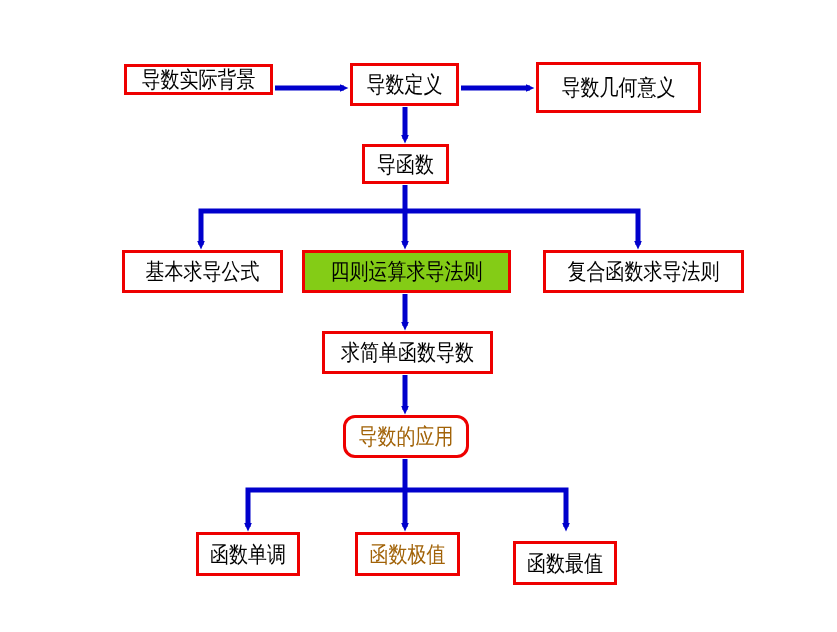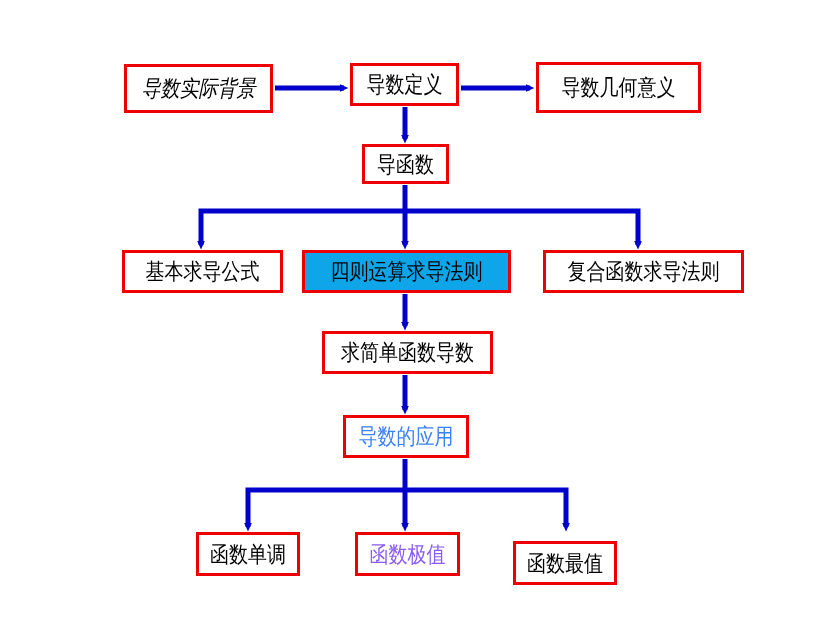--- a/index.html
+++ b/index.html
@@ -73,50 +73,50 @@
 
       <line x1="405" y1="375" x2="405" y2="410" marker-end="url(#ah)"></line>
 
       <line x1="405" y1="459" x2="405" y2="527" marker-end="url(#ah)"></line>
 
       <path d="M405,490 L248,490 L248,527" marker-end="url(#ah)"></path>
       <path d="M405,490 L566,490 L566,527" marker-end="url(#ah)"></path>
     </g>
   </svg>
 
-  <div class="node" style="left: 124px; top: 64px; width: 149px; height: 49px; border-color: rgb(238, 0, 0); background: rgb(255, 255, 255); color: rgb(0, 0, 0); font-style: italic;">
+  <div class="node" style="left: 124px; top: 64px; width: 149px; height: 31px; border-color: rgb(238, 0, 0); background: rgb(255, 255, 255); color: rgb(0, 0, 0);">
     <span class="label">导数实际背景</span>
   </div>
   <div class="node" style="left: 350px; top: 63px; width: 109px; height: 43px; border-color: rgb(238, 0, 0); background: rgb(255, 255, 255); color: rgb(0, 0, 0);">
     <span class="label">导数定义</span>
   </div>
   <div class="node" style="left: 536px; top: 62px; width: 165px; height: 51px; border-color: rgb(238, 0, 0); background: rgb(255, 255, 255); color: rgb(0, 0, 0); text-align: right;">
     <span class="label">导数几何意义</span>
   </div>
   <div class="node" style="left: 362px; top: 144px; width: 87px; height: 40px; border-color: rgb(238, 0, 0); background: rgb(255, 255, 255); color: rgb(0, 0, 0);">
     <span class="label">导函数</span>
   </div>
   <div class="node" style="left: 122px; top: 250px; width: 161px; height: 43px; border-color: rgb(238, 0, 0); background: rgb(255, 255, 255); color: rgb(0, 0, 0);">
     <span class="label">基本求导公式</span>
   </div>
-  <div class="node" style="left: 302px; top: 250px; width: 209px; height: 43px; border-color: rgb(238, 0, 0); background: #0ea5e9; color: rgb(0, 0, 0);">
+  <div class="node" style="left: 302px; top: 250px; width: 209px; height: 43px; border-color: rgb(238, 0, 0); background: #84cc16; color: rgb(0, 0, 0);">
     <span class="label">四则运算求导法则</span>
   </div>
   <div class="node" style="left: 543px; top: 250px; width: 201px; height: 43px; border-color: rgb(238, 0, 0); background: rgb(255, 255, 255); color: rgb(0, 0, 0);">
     <span class="label">复合函数求导法则</span>
   </div>
   <div class="node" style="left: 322px; top: 331px; width: 171px; height: 43px; border-color: rgb(238, 0, 0); background: rgb(255, 255, 255); color: rgb(0, 0, 0);">
     <span class="label">求简单函数导数</span>
   </div>
-  <div class="node" style="left: 343px; top: 415px; width: 126px; height: 43px; border-color: rgb(238, 0, 0); background: rgb(255, 255, 255); color: #3b82f6;">
+  <div class="node" style="left: 343px; top: 415px; width: 126px; height: 43px; border-color: rgb(238, 0, 0); background: rgb(255, 255, 255); color: #a16207; border-radius: 12px;">
     <span class="label">导数的应用</span>
   </div>
   <div class="node" style="left: 196px; top: 532px; width: 104px; height: 44px; border-color: rgb(238, 0, 0); background: rgb(255, 255, 255); color: rgb(0, 0, 0);">
     <span class="label">函数单调</span>
   </div>
-  <div class="node" style="left: 355px; top: 532px; width: 105px; height: 44px; border-color: rgb(238, 0, 0); background: rgb(255, 255, 255); color: #8b5cf6;">
+  <div class="node" style="left: 355px; top: 532px; width: 105px; height: 44px; border-color: rgb(238, 0, 0); background: rgb(255, 255, 255); color: #a16207;">
     <span class="label">函数极值</span>
   </div>
   <div class="node" style="left: 513px; top: 532px; width: 104px; height: 44px; border-color: rgb(238, 0, 0); background: rgb(255, 255, 255); color: rgb(0, 0, 0); margin-top: 9px;">
     <span class="label">函数最值</span>
   </div>
 
 </div>
 
 </body></html>

